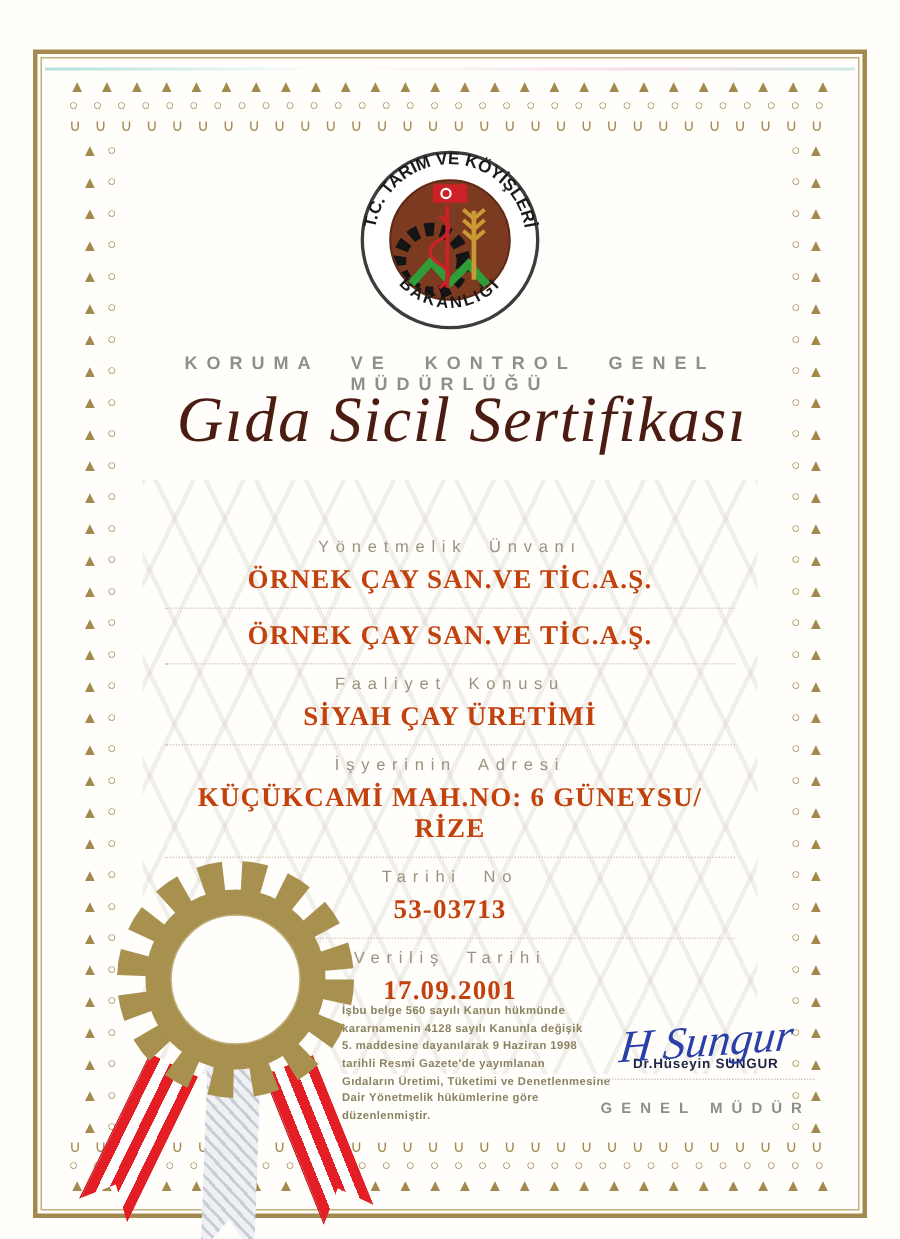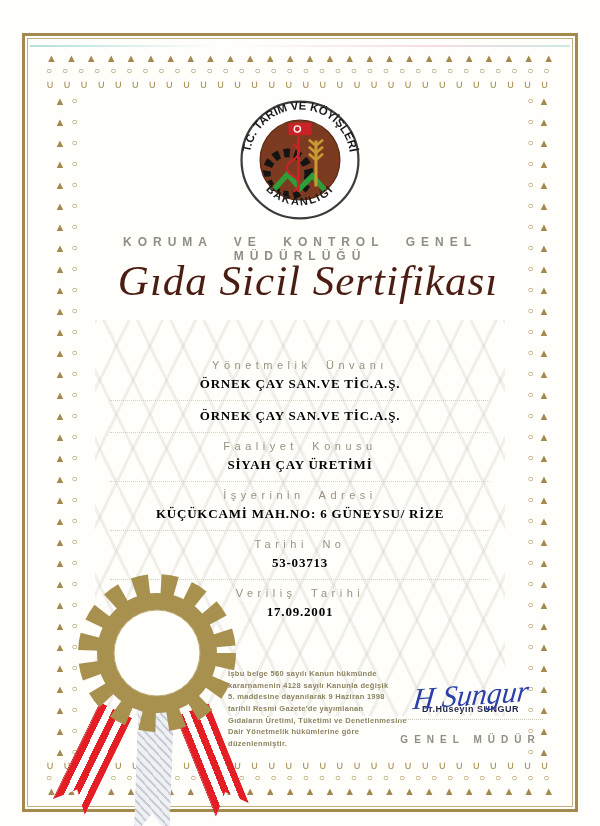--- a/index.html
+++ b/index.html
@@ -64,21 +64,21 @@
   
   .fields { position:absolute; left:110px; right:110px; top:352px; }
   .field { text-align:center; padding:7px 0 8px 0; }
   .field + .field { border-top:1px dotted #d6d1c2; }
   .field .lbl {
     color:#9b9180; font-size:11px; letter-spacing:4.5px; word-spacing:7px;
     margin-bottom:5px;
   }
   .field .val {
     font-family:"Liberation Serif", serif; font-weight:bold;
-    color:#000000; font-size:13px; letter-spacing:0.8px;
+    color:#c2410c; font-size:18px; letter-spacing:0.8px;
   }
   
   .legal {
     position:absolute; left:228px; width:210px; top:668px;
     text-align:left; color:#8b8260; font-size:7.5px; font-weight:bold;
     line-height:1.55; letter-spacing:.3px; white-space:pre-line;
   }
   
   .sigblock { position:absolute; left:398px; width:145px; top:680px; text-align:center; }
   .sig-script {

